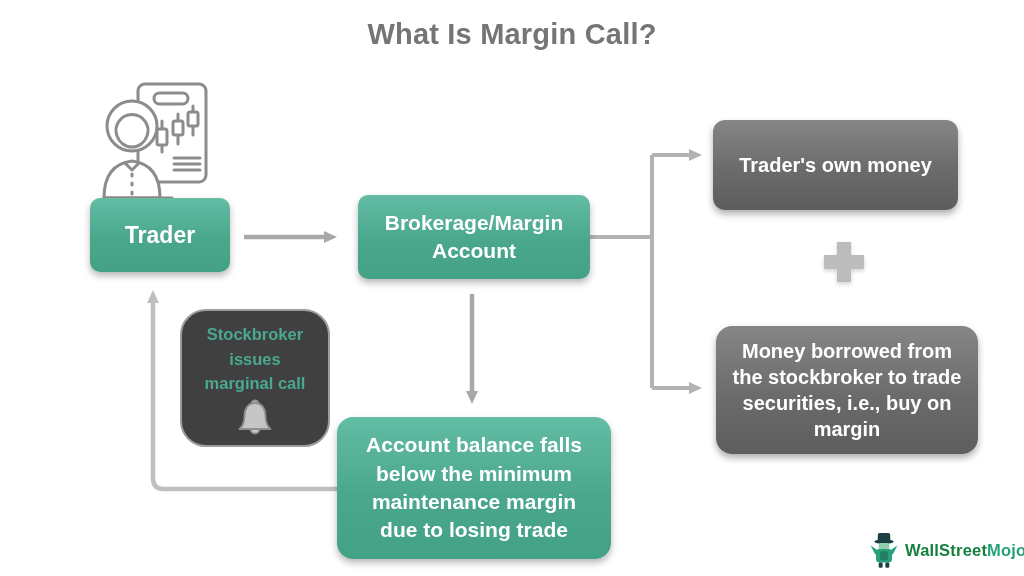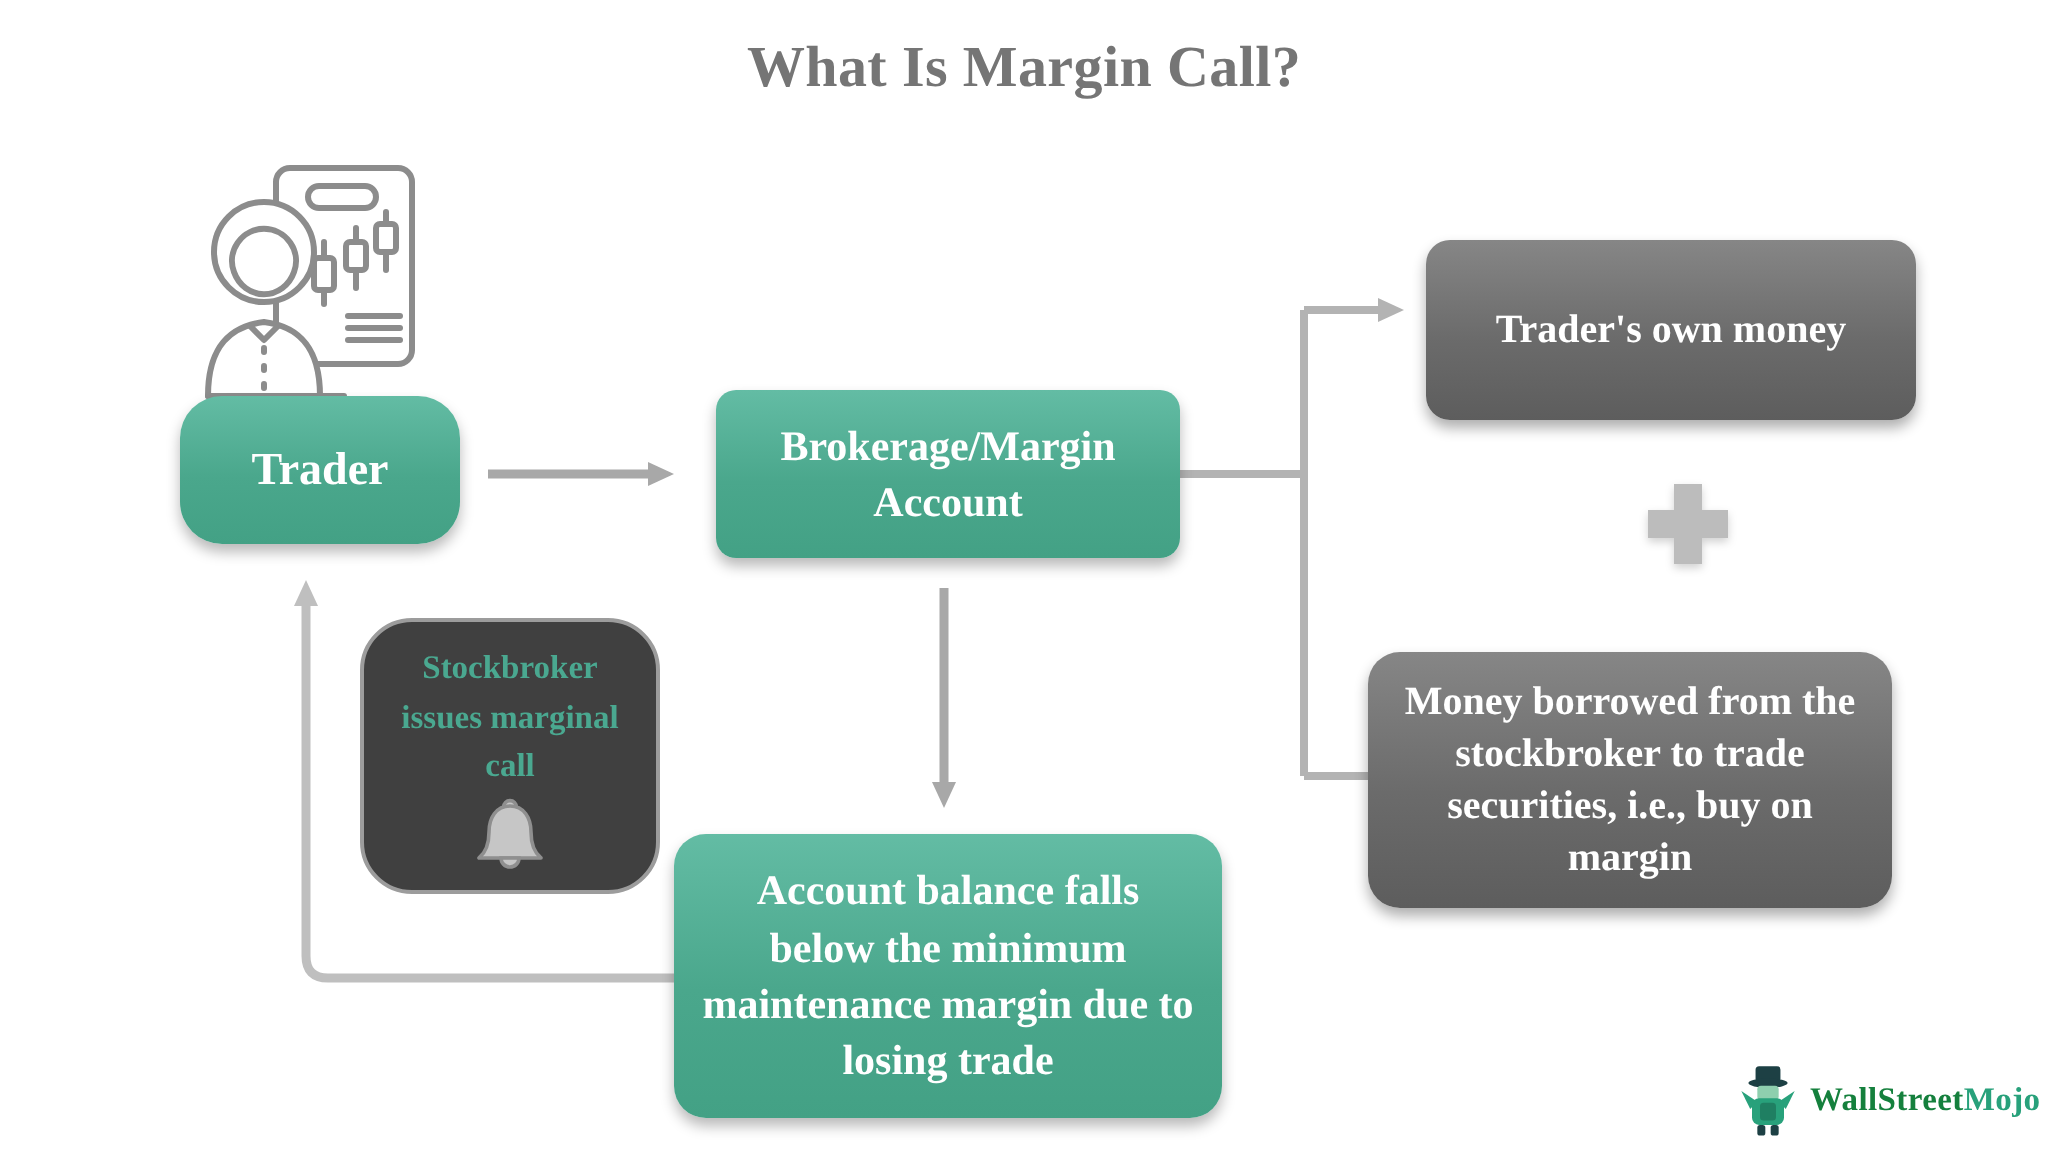--- a/index.html
+++ b/index.html
@@ -1,40 +1,40 @@
 <!DOCTYPE html>
 <html><head>
 <meta charset="utf-8">
 <style>
   html,body{margin:0;padding:0;background:#ffffff;}
   .canvas{
     position:relative;width:1024px;height:576px;background:#ffffff;overflow:hidden;
-    font-family:Liberation Serif, serif;
+    font-family:Liberation Sans, sans-serif;
   }
   .title{
     position:absolute;left:0;top:18px;width:1024px;text-align:center;
     font-size:29px;font-weight:bold;color:#757575;letter-spacing:.2px;
   }
   .arrow-layer{position:absolute;left:0;top:0;width:1024px;height:576px;}
   .box{
     position:absolute;display:flex;align-items:center;justify-content:center;
     text-align:center;color:#ffffff;font-weight:bold;box-sizing:border-box;
   }
   .green{
     background:linear-gradient(180deg,#63bca4 0%,#4aa78c 55%,#43a185 100%);
     box-shadow:0 4px 7px rgba(0,0,0,0.28);
   }
   .gray{
     background:linear-gradient(180deg,#868686 0%,#6b6b6b 55%,#5d5d5d 100%);
     box-shadow:0 4px 7px rgba(0,0,0,0.32);
   }
-  .trader-box{left:90px;top:198px;width:140px;height:74px;border-radius:21px;font-size:23px;}
+  .trader-box{left:90px;top:198px;width:140px;height:74px;border-radius:10px;font-size:23px;}
   .brokerage-box{left:358px;top:195px;width:232px;height:84px;border-radius:10px;font-size:21px;line-height:1.35;padding:4px 28px;}
   .own-money-box{left:713px;top:120px;width:245px;height:90px;border-radius:12px;font-size:20px;padding:4px 12px;}
-  .borrowed-box{left:684px;top:326px;width:262px;height:128px;border-radius:16px;font-size:20px;line-height:1.3;padding:6px 14px;}
+  .borrowed-box{left:716px;top:326px;width:262px;height:128px;border-radius:16px;font-size:20px;line-height:1.3;padding:6px 14px;}
   .balance-box{left:337px;top:417px;width:274px;height:142px;border-radius:16px;font-size:21px;line-height:1.35;padding:0 14px;}
   .note-box{
     position:absolute;left:180px;top:309px;width:150px;height:138px;
     background:#404040;border:2.5px solid #9c9c9c;border-radius:26px;
     display:flex;flex-direction:column;align-items:center;justify-content:center;
     box-sizing:border-box;padding-top:4px;
   }
   .note-text{
     width:122px;text-align:center;color:#4aa890;font-weight:bold;
     font-size:16.5px;line-height:1.5;

